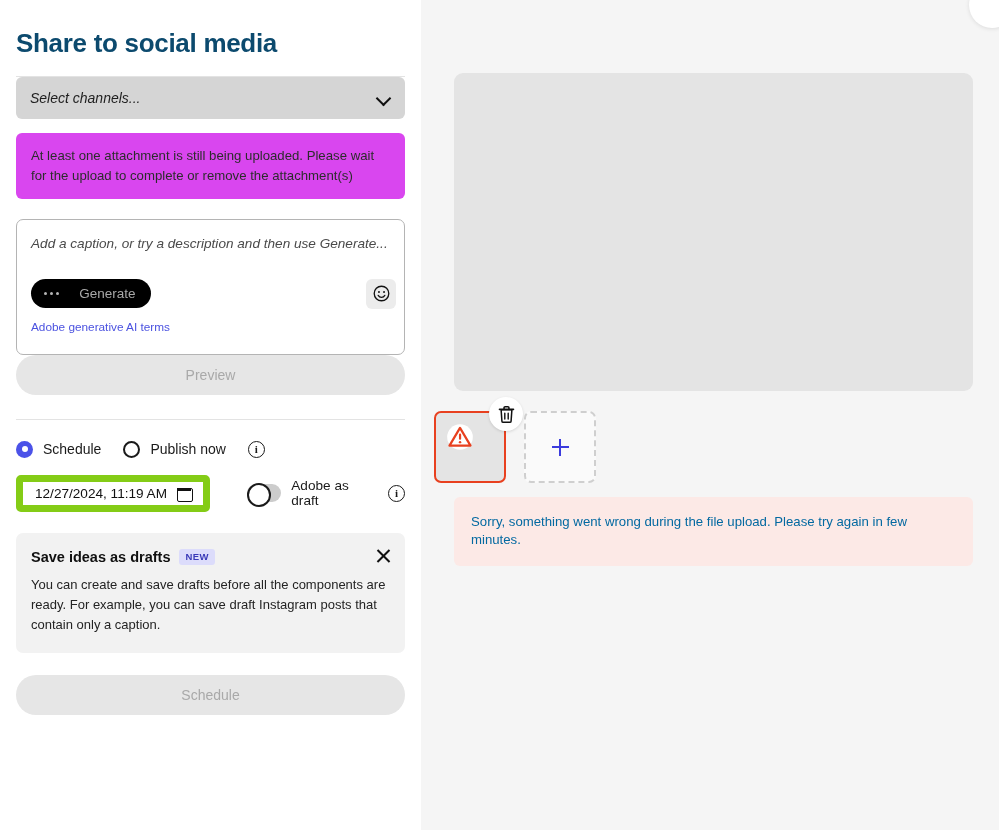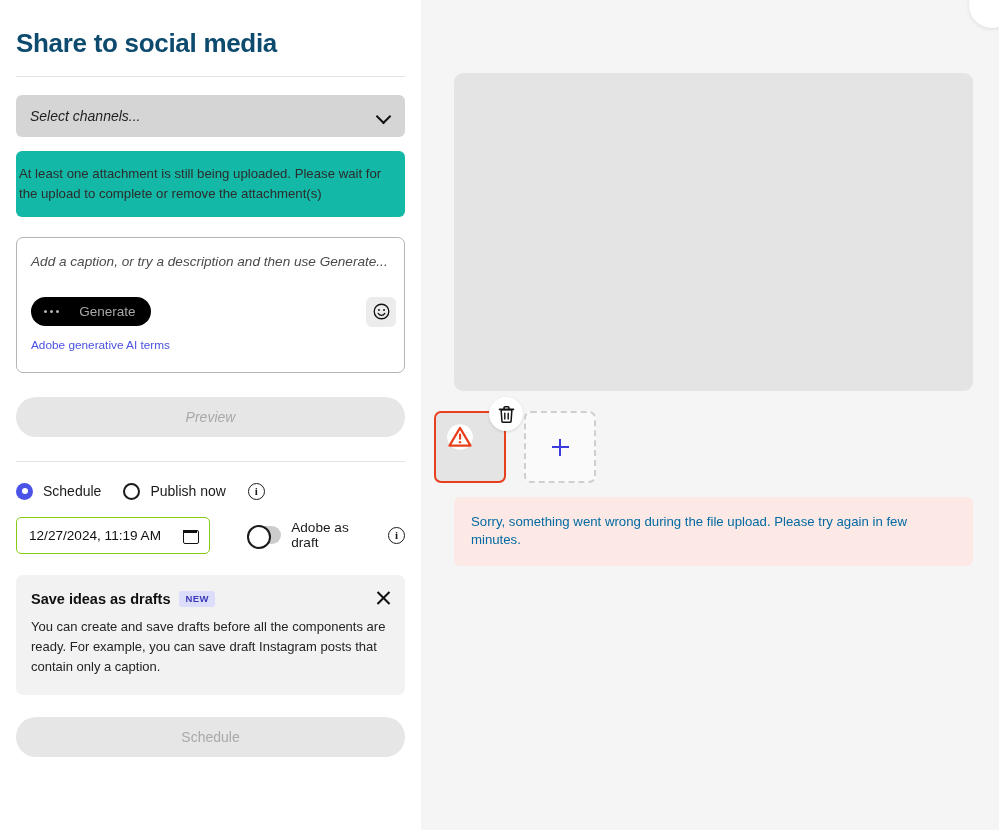--- a/index.html
+++ b/index.html
@@ -19,40 +19,40 @@
     position: relative;
   }
   .page-title {
     font-size: 26px; font-weight: bold; color: #0c4a6e;
     letter-spacing: -0.3px;
     padding-top: 28px;
   }
   .rule { height: 1px; background: #e3e3e3; margin-top: 17px; }
 
   .select-field {
-    margin-top: 18px; height: 42px;
+    height: 42px;
     background: #d5d5d5; border-radius: 6px;
     display: flex; align-items: center; padding: 0 14px;
     cursor: pointer;
   }
   .select-field .sel-text {
     flex: 1; font-size: 14px; font-style: italic; color: #1f1f1f;
   }
   .chev { width: 14px; height: 14px; position: relative; }
   .chev::before {
     content: ""; position: absolute; left: 1px; top: 2px;
     width: 9px; height: 9px;
     border-right: 2.2px solid #101010; border-bottom: 2.2px solid #101010;
     transform: rotate(45deg);
   }
 
   .alert-warning {
     margin-top: 14px;
-    background: #14b8a6; border-radius: 6px;
-    padding: 13px 3px;
+    background: #d946ef; border-radius: 6px;
+    padding: 13px 15px;
     font-size: 13.2px; line-height: 1.5; color: #2c2c2c;
   }
 
   .caption-box {
     margin-top: 20px;
     border: 1px solid #b4b4b4; border-radius: 7px;
     padding: 14px 8px 12px 14px;
     min-height: 136px;
     position: relative;
   }
@@ -78,26 +78,25 @@
     width: 30px; height: 30px; border-radius: 6px; background: #ececec;
     display: flex; align-items: center; justify-content: center;
     border: none; cursor: pointer;
   }
   .ai-terms {
     display: block; margin-top: 11px;
     font-size: 11.8px; color: #4b52e0; text-decoration: none;
   }
 
   .preview-btn {
-    margin-top: 24px; width: 100%; height: 40px;
+    width: 100%; height: 40px;
     background: #e6e6e6; border: none; border-radius: 20px;
     font-size: 14px; color: #a9a9a9;
     font-family: "Liberation Sans", sans-serif;
     cursor: default;
-    font-style: italic;
   }
   .rule2 { height: 1px; background: #e3e3e3; margin-top: 24px; }
 
   .radio-row {
     display: flex; align-items: center; gap: 10px; margin-top: 21px;
   }
   .radio { width: 17px; height: 17px; border-radius: 50%; cursor: pointer; flex: none; position: relative; }
   .radio.on { background: #4b52e8; }
   .radio.on::after {
     content: ""; position: absolute; left: 5.5px; top: 5.5px;
@@ -110,21 +109,21 @@
     border: 1.7px solid #1a1a1a;
     display: inline-flex; align-items: center; justify-content: center;
     font-size: 11px; font-weight: bold; color: #1a1a1a;
     font-family: "Liberation Serif", serif;
     cursor: pointer; flex: none;
   }
 
   .date-row { display: flex; align-items: center; margin-top: 17px; }
   .date-field {
     width: 196px; height: 37px;
-    border: 1px solid #84cc16; border-radius: 5px;
+    border: 7px solid #84cc16; border-radius: 5px;
     display: flex; align-items: center; padding: 0 12px;
     cursor: text;
   }
   .date-value { flex: 1; font-size: 13.6px; color: #111; }
   .cal-icon { width: 14px; height: 14px; position: relative; flex: none; }
   .cal-icon::before {
     content: ""; position: absolute; left: 0; top: 2px;
     width: 14px; height: 12px;
     border: 1.8px solid #111; border-radius: 2px;
   }

